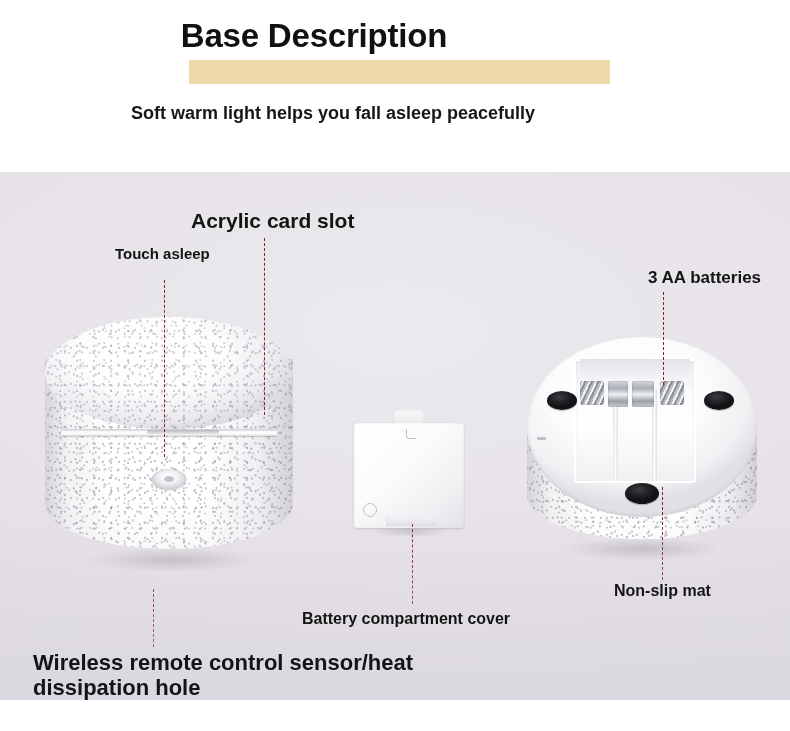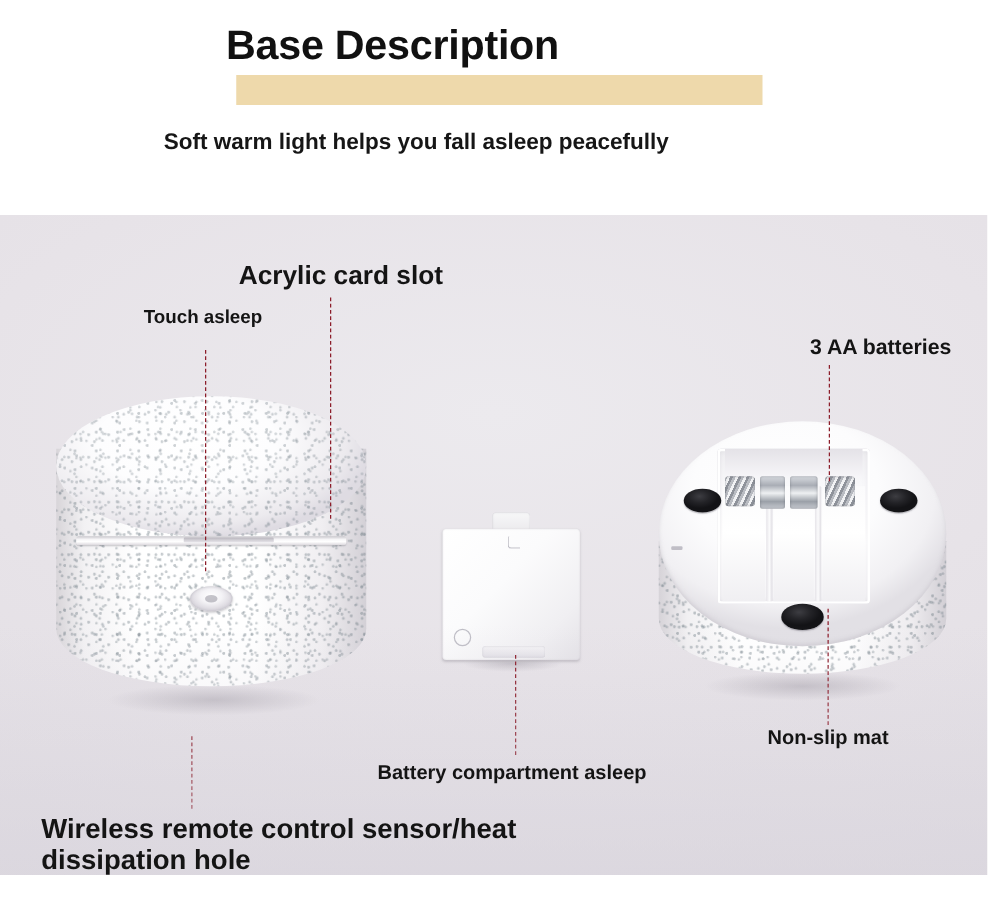--- a/index.html
+++ b/index.html
@@ -445,16 +445,16 @@
 </div>
 
 <div class="callout-label" id="label-acrylic-card-slot">Acrylic card slot</div>
 
 <div class="callout-label" id="label-touch-switch">Touch asleep</div>
 
 <div class="callout-label" id="label-3-aa-batteries">3 AA batteries</div>
 
 <div class="callout-label" id="label-non-slip-mat">Non-slip mat</div>
 
-<div class="callout-label" id="label-battery-cover">Battery compartment asleep</div>
+<div class="callout-label" id="label-battery-cover">Battery compartment cover</div>
 
 <div class="callout-label" id="label-wireless-sensor">Wireless remote control sensor/heat
 dissipation hole</div>
 
 </body></html>

